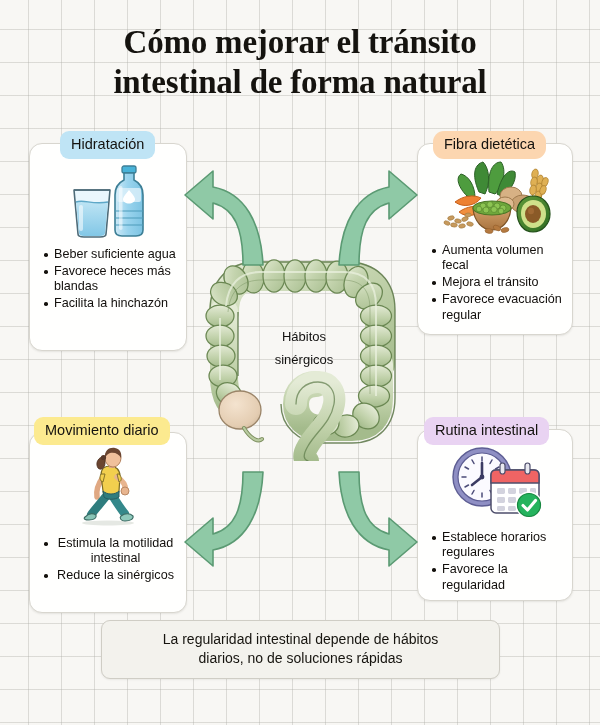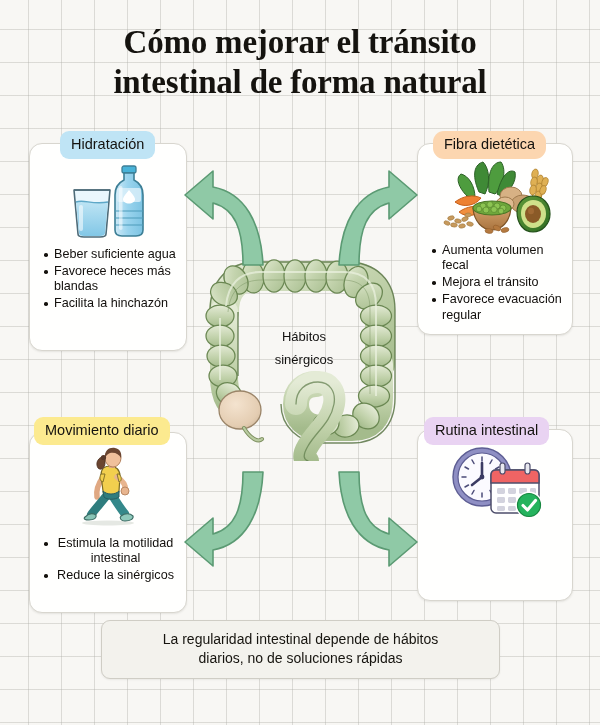--- a/index.html
+++ b/index.html
@@ -492,20 +492,24 @@
           <rect x="52" y="63" width="8" height="5" rx="1.4"></rect>
           <rect x="63" y="63" width="8" height="5" rx="1.4"></rect>
           <rect x="74" y="63" width="8" height="5" rx="1.4"></rect>
         </g>
 
         <circle cx="84" cy="62" r="13.5" fill="#ffffff"></circle>
         <circle cx="84" cy="62" r="11.5" fill="#25b35e" stroke="#17873f" stroke-width="1.2"></circle>
         <path d="M78 62.5 L 82.5 67 L 90.5 57.5" fill="none" stroke="#ffffff" stroke-width="3.1" stroke-linecap="round" stroke-linejoin="round"></path>
       </svg>
     </div>
+    <ul class="bullets">
+      <li>Establece horarios regulares</li>
+      <li>Favorece la regularidad</li>
+    </ul>
   </div>
 
   <div class="footer">
     <span>La regularidad intestinal depende de hábitos</span>
     <span>diarios, no de soluciones rápidas</span>
   </div>
 
 </div>
 
 </body></html>

